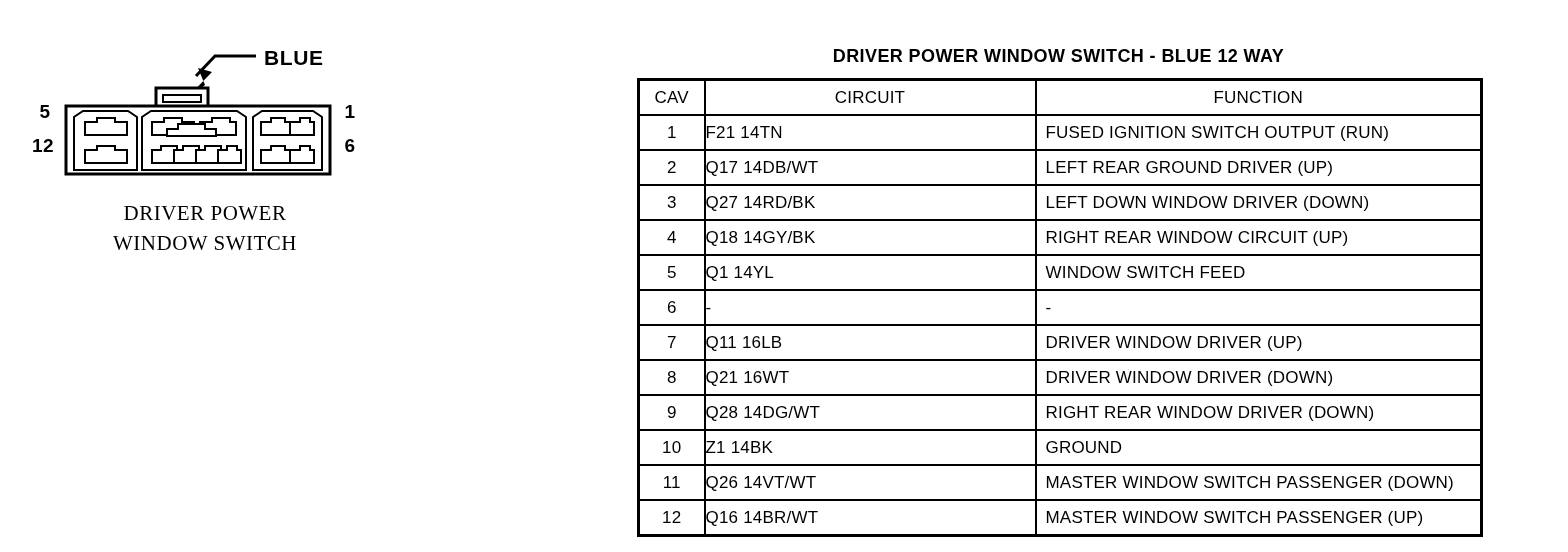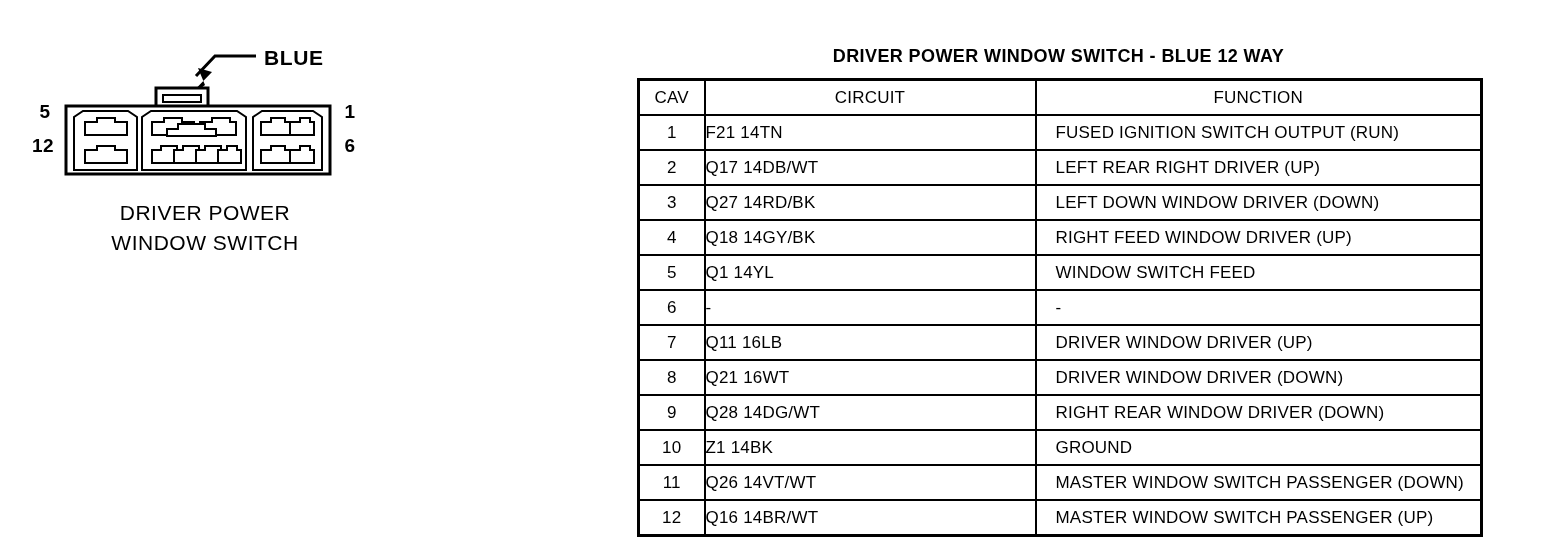--- a/index.html
+++ b/index.html
@@ -57,21 +57,21 @@
   #connector-caption {
     position: absolute;
     left: 60px;
     top: 198px;
     width: 290px;
     text-align: center;
     font-size: 21px;
     line-height: 30px;
     letter-spacing: 0.5px;
   }
-  #connector-caption div { white-space: nowrap; }
+  #connector-caption div { white-space: nowrap; font-family: Liberation Serif, serif; }
 
   
   #pinout-panel {
     position: absolute;
     left: 637px;
     top: 46px;
   }
 
   #pinout-title {
     width: 843px;
@@ -100,21 +100,21 @@
     font-size: 17px;
     font-weight: normal;
     letter-spacing: 0.2px;
     padding: 0;
     white-space: nowrap;
     overflow: hidden;
   }
   table.pinout th { text-align: center; margin-left: 16px; }
   table.pinout td.cav  { text-align: center; }
   table.pinout td.circ { text-align: left; }
-  table.pinout td.func { text-align: left; padding-left: 19px; margin-top: 30px; }
+  table.pinout td.func { text-align: left; padding-left: 9px; margin-top: 30px; }
 </style>
 </head>
 <body>
 
 <div id="connector-diagram">
 
   <span class="callout-label">BLUE</span>
 
   <svg class="connector-svg" width="600" height="300" viewBox="0 0 600 300">
 
@@ -188,31 +188,31 @@
     </thead>
     <tbody id="pinout-body">
         <tr>
           <td class="cav">1</td>
           <td class="circ">F21 14TN</td>
           <td class="func">FUSED IGNITION SWITCH OUTPUT (RUN)</td>
         </tr>
         <tr>
           <td class="cav">2</td>
           <td class="circ">Q17 14DB/WT</td>
-          <td class="func">LEFT REAR RIGHT DRIVER (UP)</td>
+          <td class="func">LEFT REAR GROUND DRIVER (UP)</td>
         </tr>
         <tr>
           <td class="cav">3</td>
           <td class="circ">Q27 14RD/BK</td>
           <td class="func">LEFT DOWN WINDOW DRIVER (DOWN)</td>
         </tr>
         <tr>
           <td class="cav">4</td>
           <td class="circ">Q18 14GY/BK</td>
-          <td class="func">RIGHT FEED WINDOW DRIVER (UP)</td>
+          <td class="func">RIGHT REAR WINDOW CIRCUIT (UP)</td>
         </tr>
         <tr>
           <td class="cav">5</td>
           <td class="circ">Q1 14YL</td>
           <td class="func">WINDOW SWITCH FEED</td>
         </tr>
         <tr>
           <td class="cav">6</td>
           <td class="circ">-</td>
           <td class="func">-</td>

